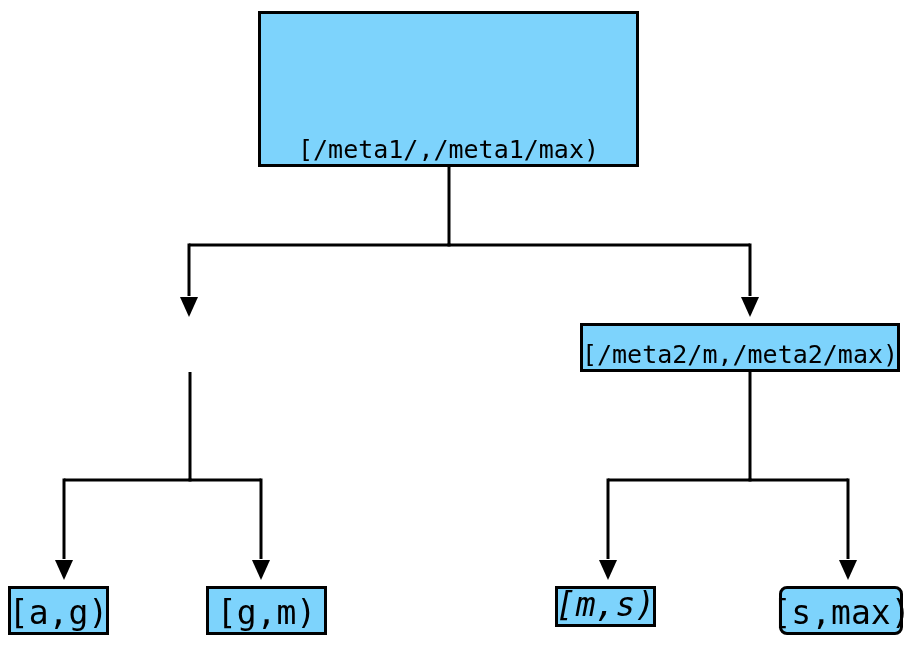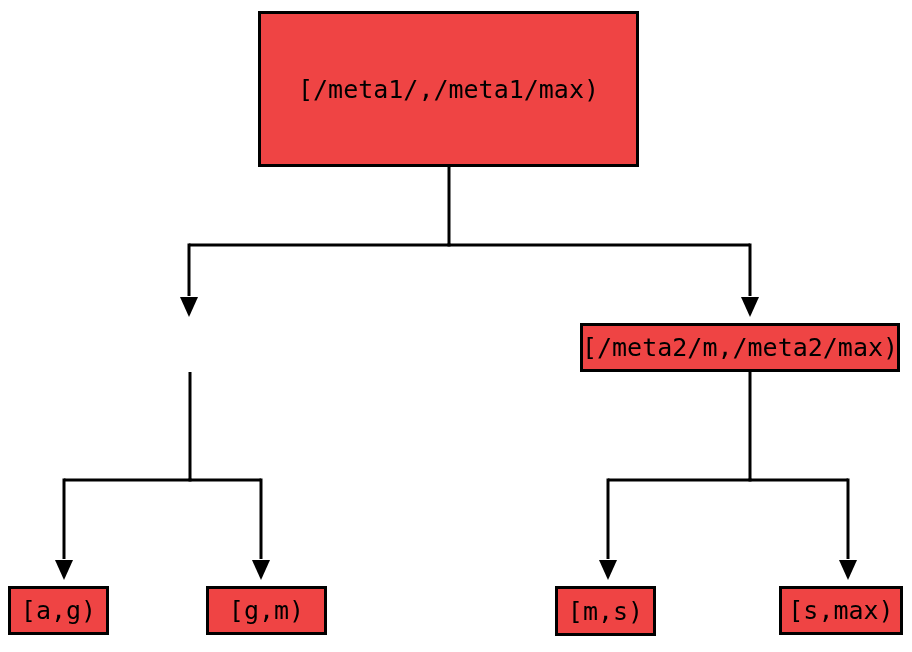--- a/index.html
+++ b/index.html
@@ -23,35 +23,35 @@
     left: 0;
     top: 0;
     width: 912px;
     height: 652px;
     display: block;
   }
   .node-box {
     position: absolute;
     box-sizing: border-box;
     border: 3px solid #000000;
-    background: #ef4444;
+    background: #7dd3fc;
     display: flex;
-    align-items: center;
+    align-items: flex-end;
     justify-content: center;
     text-align: center;
   }
   .node-label {
     font-family: "DejaVu Sans Mono", "Liberation Mono", monospace;
     color: #000000;
     white-space: pre;
     letter-spacing: 0px;
   }
   .level-root .node-label { font-size: 25px; }
   .level-mid  .node-label { font-size: 25px; }
-  .level-leaf .node-label { font-size: 25px; }
+  .level-leaf .node-label { font-size: 33px; }
 </style>
 </head>
 <body>
 
 <div id="diagram-root">
 
   <svg id="tree-svg" viewBox="0 0 912 652" xmlns="http://www.w3.org/2000/svg" aria-hidden="true">
 
     <g fill="#000000" stroke="#000000" stroke-width="3" stroke-linecap="butt">
 
@@ -106,21 +106,21 @@
   </div>
 
   <div class="node-box level-leaf" style="left:8px; top:586px; width:101px; height:49px;">
     <span class="node-label">[a,g)</span>
   </div>
 
   <div class="node-box level-leaf" style="left:206px; top:586px; width:121px; height:49px;">
     <span class="node-label">[g,m)</span>
   </div>
 
-  <div class="node-box level-leaf" style="left:555px; top:586px; width:101px; height:50px;">
+  <div class="node-box level-leaf" style="left:555px; top:586px; width:101px; height:41px;font-style:italic;">
     <span class="node-label">[m,s)</span>
   </div>
 
-  <div class="node-box level-leaf" style="left:779px; top:586px; width:124px; height:49px;">
+  <div class="node-box level-leaf" style="left:779px; top:586px; width:124px; height:49px;border-radius:8px;">
     <span class="node-label">[s,max)</span>
   </div>
 
 </div>
 
 </body></html>

